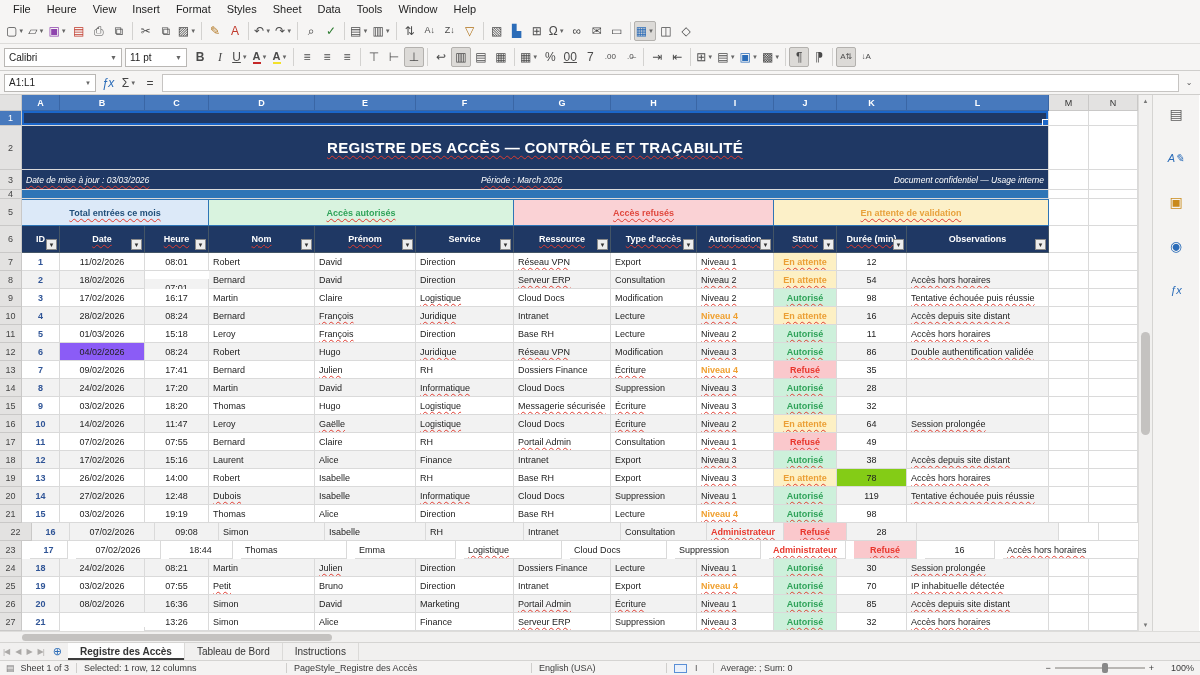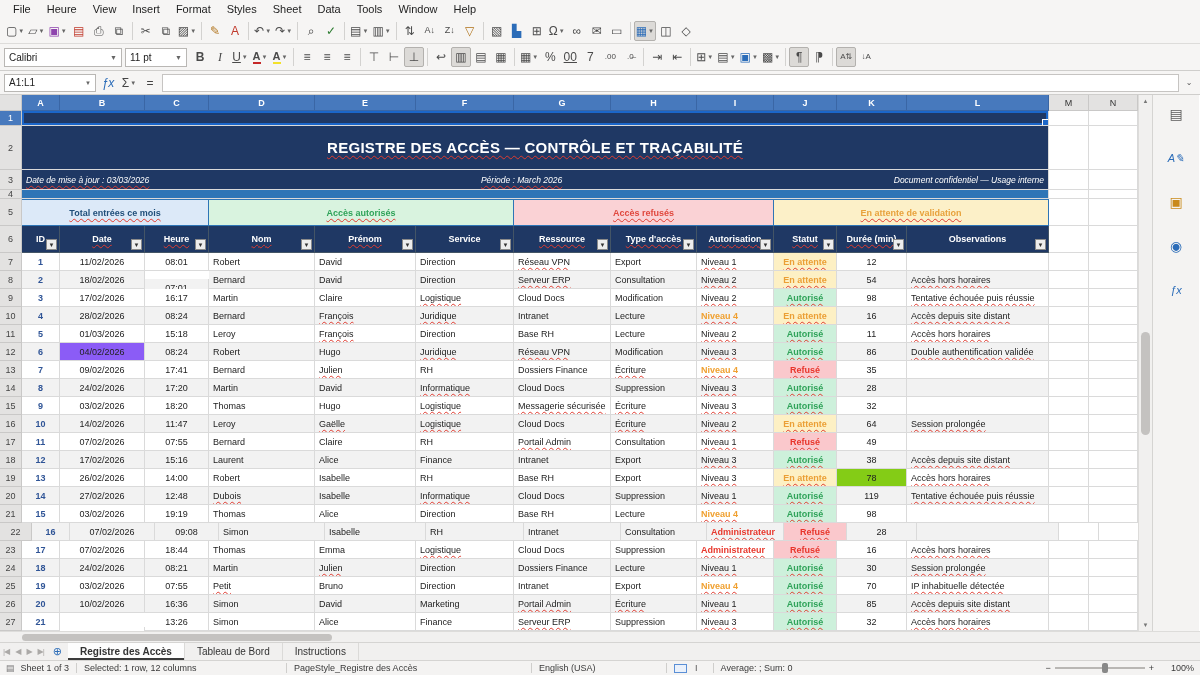--- a/index.html
+++ b/index.html
@@ -1127,21 +1127,21 @@
           </div>
           <div class="c ctr" style="width: 70px; height: 18px; flex: 0 0 auto; background: rgb(242, 242, 242);">
             <span>28</span>
           </div>
           <div class="c" style="width: 142px; height: 18px; flex: 0 0 auto; background: rgb(242, 242, 242);">
             <span></span>
           </div>
           <div class="c" style="width: 40px; height: 18px; flex: 0 0 auto;"></div>
           <div class="c" style="width: 49px; height: 18px; flex: 0 0 auto;"></div>
         </div>
-        <div class="grow" style="height: 18px;">
+        <div class="grow" style="height: 18px; gap: 8px;">
           <div class="rn" style="width: 22px; height: 18px; flex: 0 0 auto;">23</div>
           <div class="c idc" style="width: 38px; height: 18px; flex: 0 0 auto; background: rgb(255, 255, 255);">
             <span>17</span>
           </div>
           <div class="c ctr" style="width: 85px; height: 18px; flex: 0 0 auto; background: rgb(255, 255, 255);">
             <span>07/02/2026</span>
           </div>
           <div class="c ctr" style="width: 64px; height: 18px; flex: 0 0 auto; background: rgb(255, 255, 255);">
             <span>18:44</span>
           </div>
@@ -1256,21 +1256,21 @@
           </div>
           <div class="c" style="width: 40px; height: 18px; flex: 0 0 auto;"></div>
           <div class="c" style="width: 49px; height: 18px; flex: 0 0 auto;"></div>
         </div>
         <div class="grow" style="height: 18px;">
           <div class="rn" style="width: 22px; height: 18px; flex: 0 0 auto;">26</div>
           <div class="c idc" style="width: 38px; height: 18px; flex: 0 0 auto; background: rgb(242, 242, 242);">
             <span>20</span>
           </div>
           <div class="c ctr" style="width: 85px; height: 18px; flex: 0 0 auto; background: rgb(242, 242, 242);">
-            <span>10/02/2026</span>
+            <span>08/02/2026</span>
           </div>
           <div class="c ctr" style="width: 64px; height: 18px; flex: 0 0 auto; background: rgb(242, 242, 242);">
             <span>16:36</span>
           </div>
           <div class="c" style="width: 106px; height: 18px; flex: 0 0 auto; background: rgb(242, 242, 242);">
             <span>Simon</span>
           </div>
           <div class="c" style="width: 101px; height: 18px; flex: 0 0 auto; background: rgb(242, 242, 242);">
             <span>David</span>
           </div>

